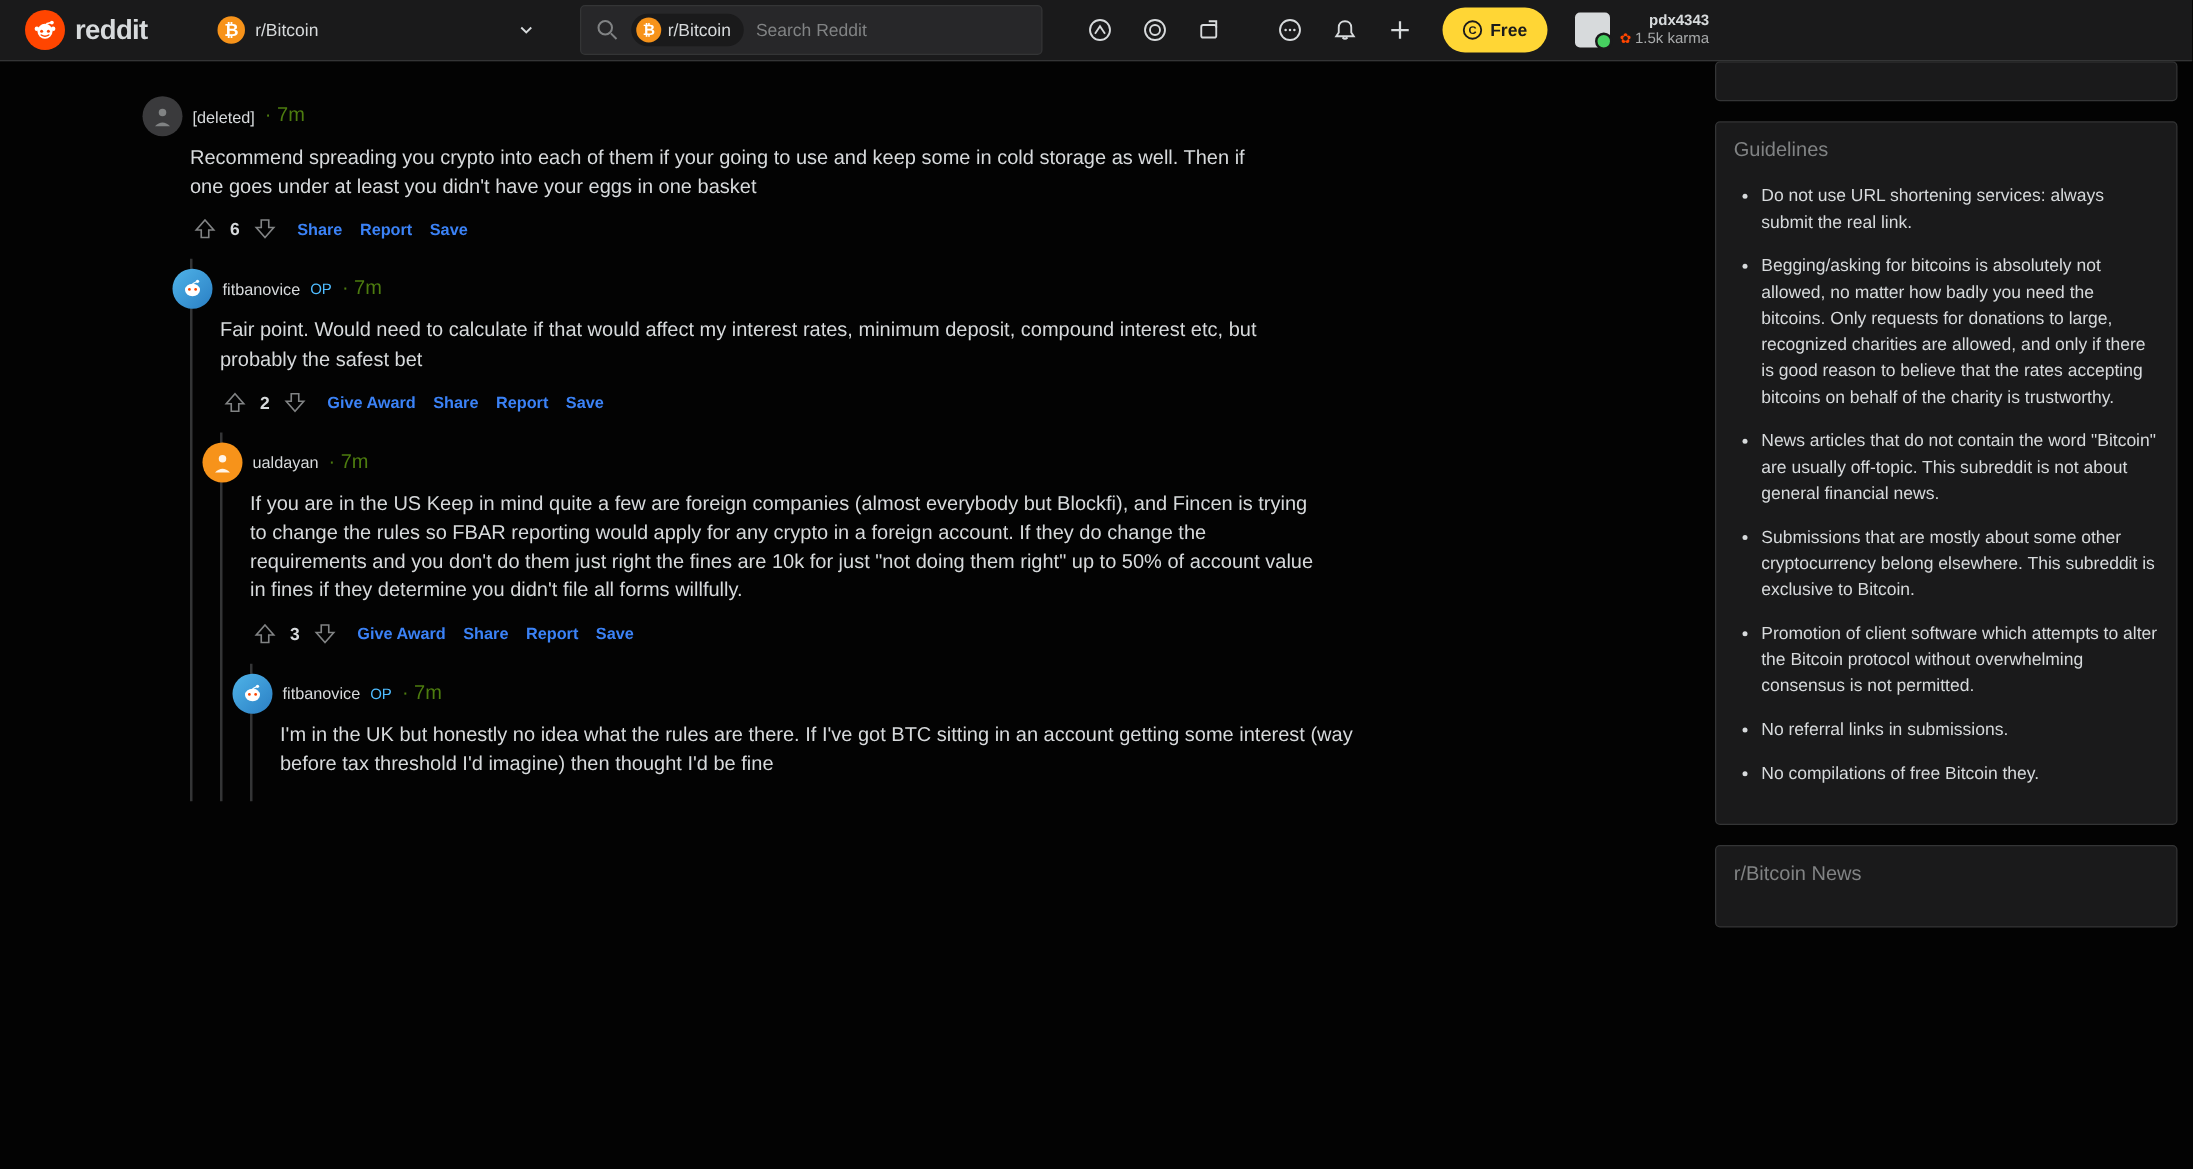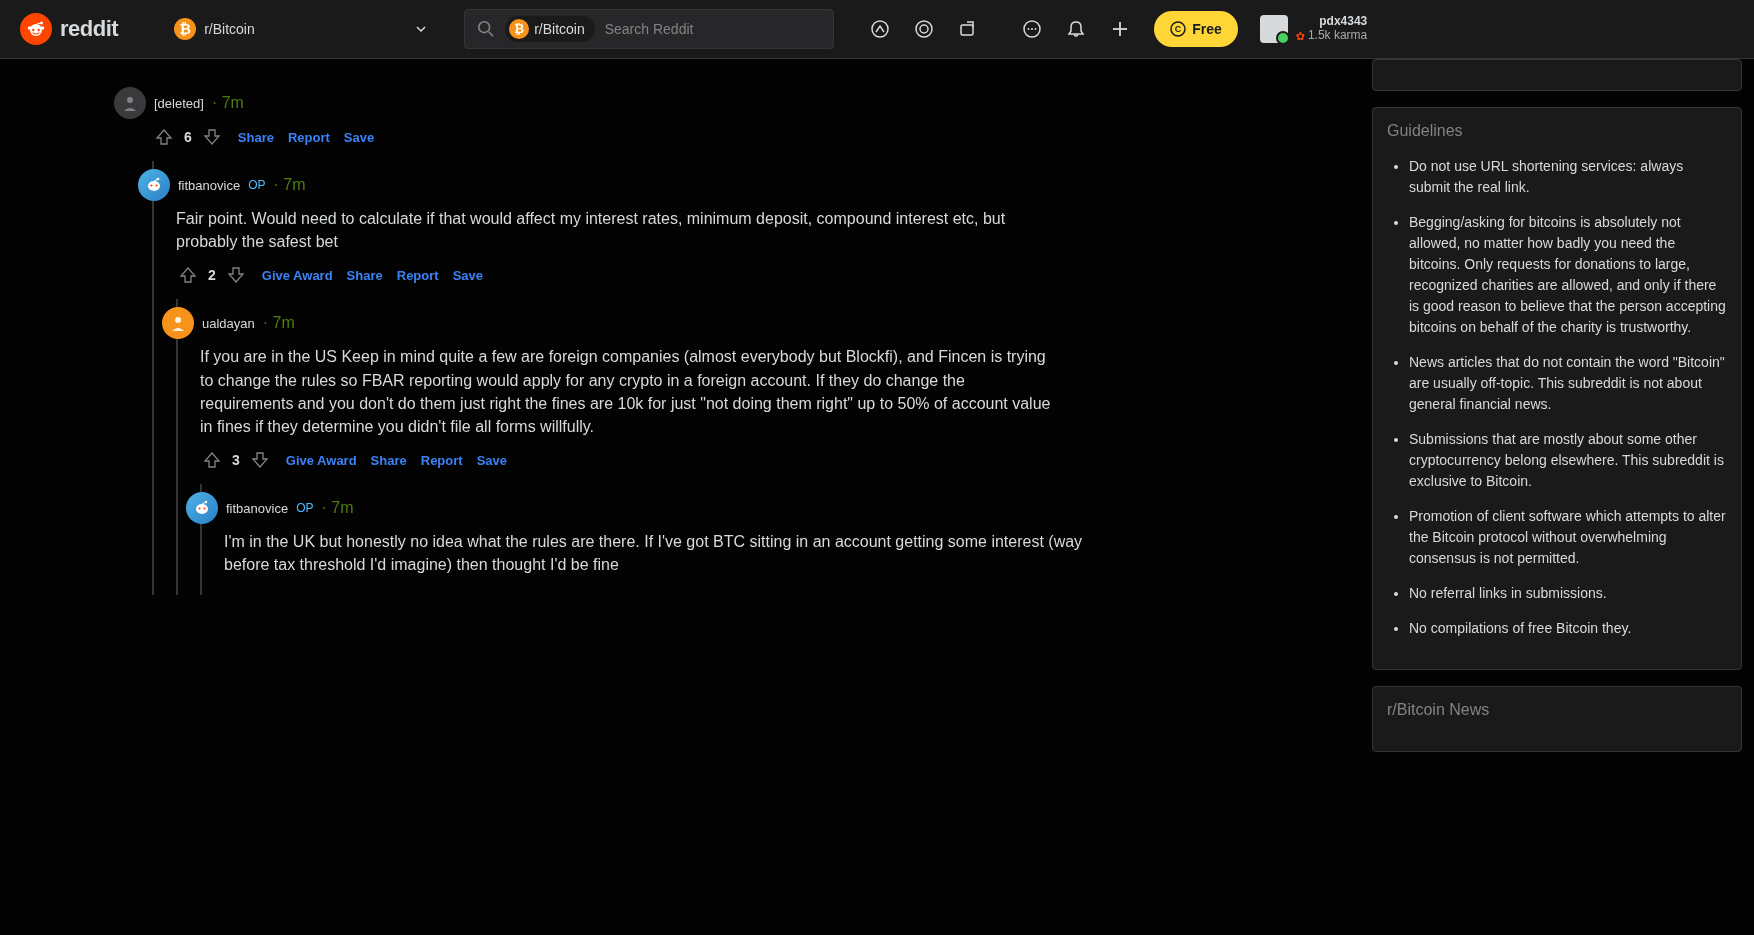--- a/index.html
+++ b/index.html
@@ -1,19 +1,19 @@
 <!DOCTYPE html>
 <html><head>
 <meta charset="utf-8">
 <style>
 * { margin:0; padding:0; box-sizing:border-box; }
 body { background:#030303; color:#d7dadc; font-family:"Segoe UI", Arial, sans-serif; font-size:14px; overflow:hidden; }
 
 
-.header { height:59px; background:#1a1a1b; border-bottom:1px solid #343536; display:flex; align-items:center; padding:0 20px; gap:8px; }
+.header { height:49px; background:#1a1a1b; border-bottom:1px solid #343536; display:flex; align-items:center; padding:0 20px; gap:8px; }
 .logo { display:flex; align-items:center; gap:8px; cursor:pointer; }
 .logo-mark { width:32px; height:32px; background:#ff4500; border-radius:50%; display:flex; align-items:center; justify-content:center; }
 .logo-mark svg { width:20px; height:20px; }
 .logo-text { color:#d7dadc; font-size:22px; font-weight:600; letter-spacing:-0.5px; }
 .sub-selector { display:flex; align-items:center; gap:8px; margin-left:40px; padding:4px 8px; cursor:pointer; width:270px; }
 .bitcoin-icon { width:22px; height:22px; background:#f7931a; border-radius:50%; display:flex; align-items:center; justify-content:center; color:#fff; font-weight:bold; font-size:14px; }
 .sub-name { color:#d7dadc; font-size:14px; font-weight:500; }
 .chevron { margin-left:auto; color:#d7dadc; }
 .search-wrap { flex:0 0 auto; margin-left:20px; }
 .search { width:370px; height:40px; background:#272729; border:1px solid #343536; border-radius:4px; display:flex; align-items:center; padding:0 12px; gap:10px; }
@@ -179,20 +179,21 @@
       <div class="avatar deleted">
             <svg viewBox="0 0 20 20">
               <circle cx="10" cy="7" r="3" fill="#818384"></circle>
               <path d="M4 18 Q10 12 16 18" fill="#818384"></path>
             </svg>
           </div>
       <span class="cuser">[deleted]</span>
 
       <span class="ctime">· 7m</span>
     </div>
+    <div class="cbody">Recommend spreading you crypto into each of them if your going to use and keep some in cold storage as well. Then if one goes under at least you didn't have your eggs in one basket</div>
     <div class="cactions">
       <div class="votes">
         <span class="vote-arrow">
               <svg width="20" height="20" viewBox="0 0 20 20">
                 <path d="M10 3 L17 11 L13 11 L13 17 L7 17 L7 11 L3 11 Z" stroke="currentColor" stroke-width="1.3" fill="none"></path>
               </svg>
             </span>
         <span class="score">6</span>
         <span class="vote-arrow">
               <svg width="20" height="20" viewBox="0 0 20 20">
@@ -299,21 +300,21 @@
         </div>
       </div>
     </div>
 
   <div class="sidebar">
     <div class="card card-stub"></div>
     <div class="card">
       <div class="card-title">Guidelines</div>
       <ul id="guidelines-list">
           <li>Do not use URL shortening services: always submit the real link.</li>
-          <li>Begging/asking for bitcoins is absolutely not allowed, no matter how badly you need the bitcoins. Only requests for donations to large, recognized charities are allowed, and only if there is good reason to believe that the person accepting bitcoins on behalf of the charity is trustworthy.</li>
+          <li>Begging/asking for bitcoins is absolutely not allowed, no matter how badly you need the bitcoins. Only requests for donations to large, recognized charities are allowed, and only if there is good reason to believe that the rates accepting bitcoins on behalf of the charity is trustworthy.</li>
           <li>News articles that do not contain the word "Bitcoin" are usually off-topic. This subreddit is not about general financial news.</li>
           <li>Submissions that are mostly about some other cryptocurrency belong elsewhere. This subreddit is exclusive to Bitcoin.</li>
           <li>Promotion of client software which attempts to alter the Bitcoin protocol without overwhelming consensus is not permitted.</li>
           <li>No referral links in submissions.</li>
           <li>No compilations of free Bitcoin they.</li>
         </ul>
     </div>
     <div class="card">
       <div class="card-title">r/Bitcoin News</div>
     </div>

